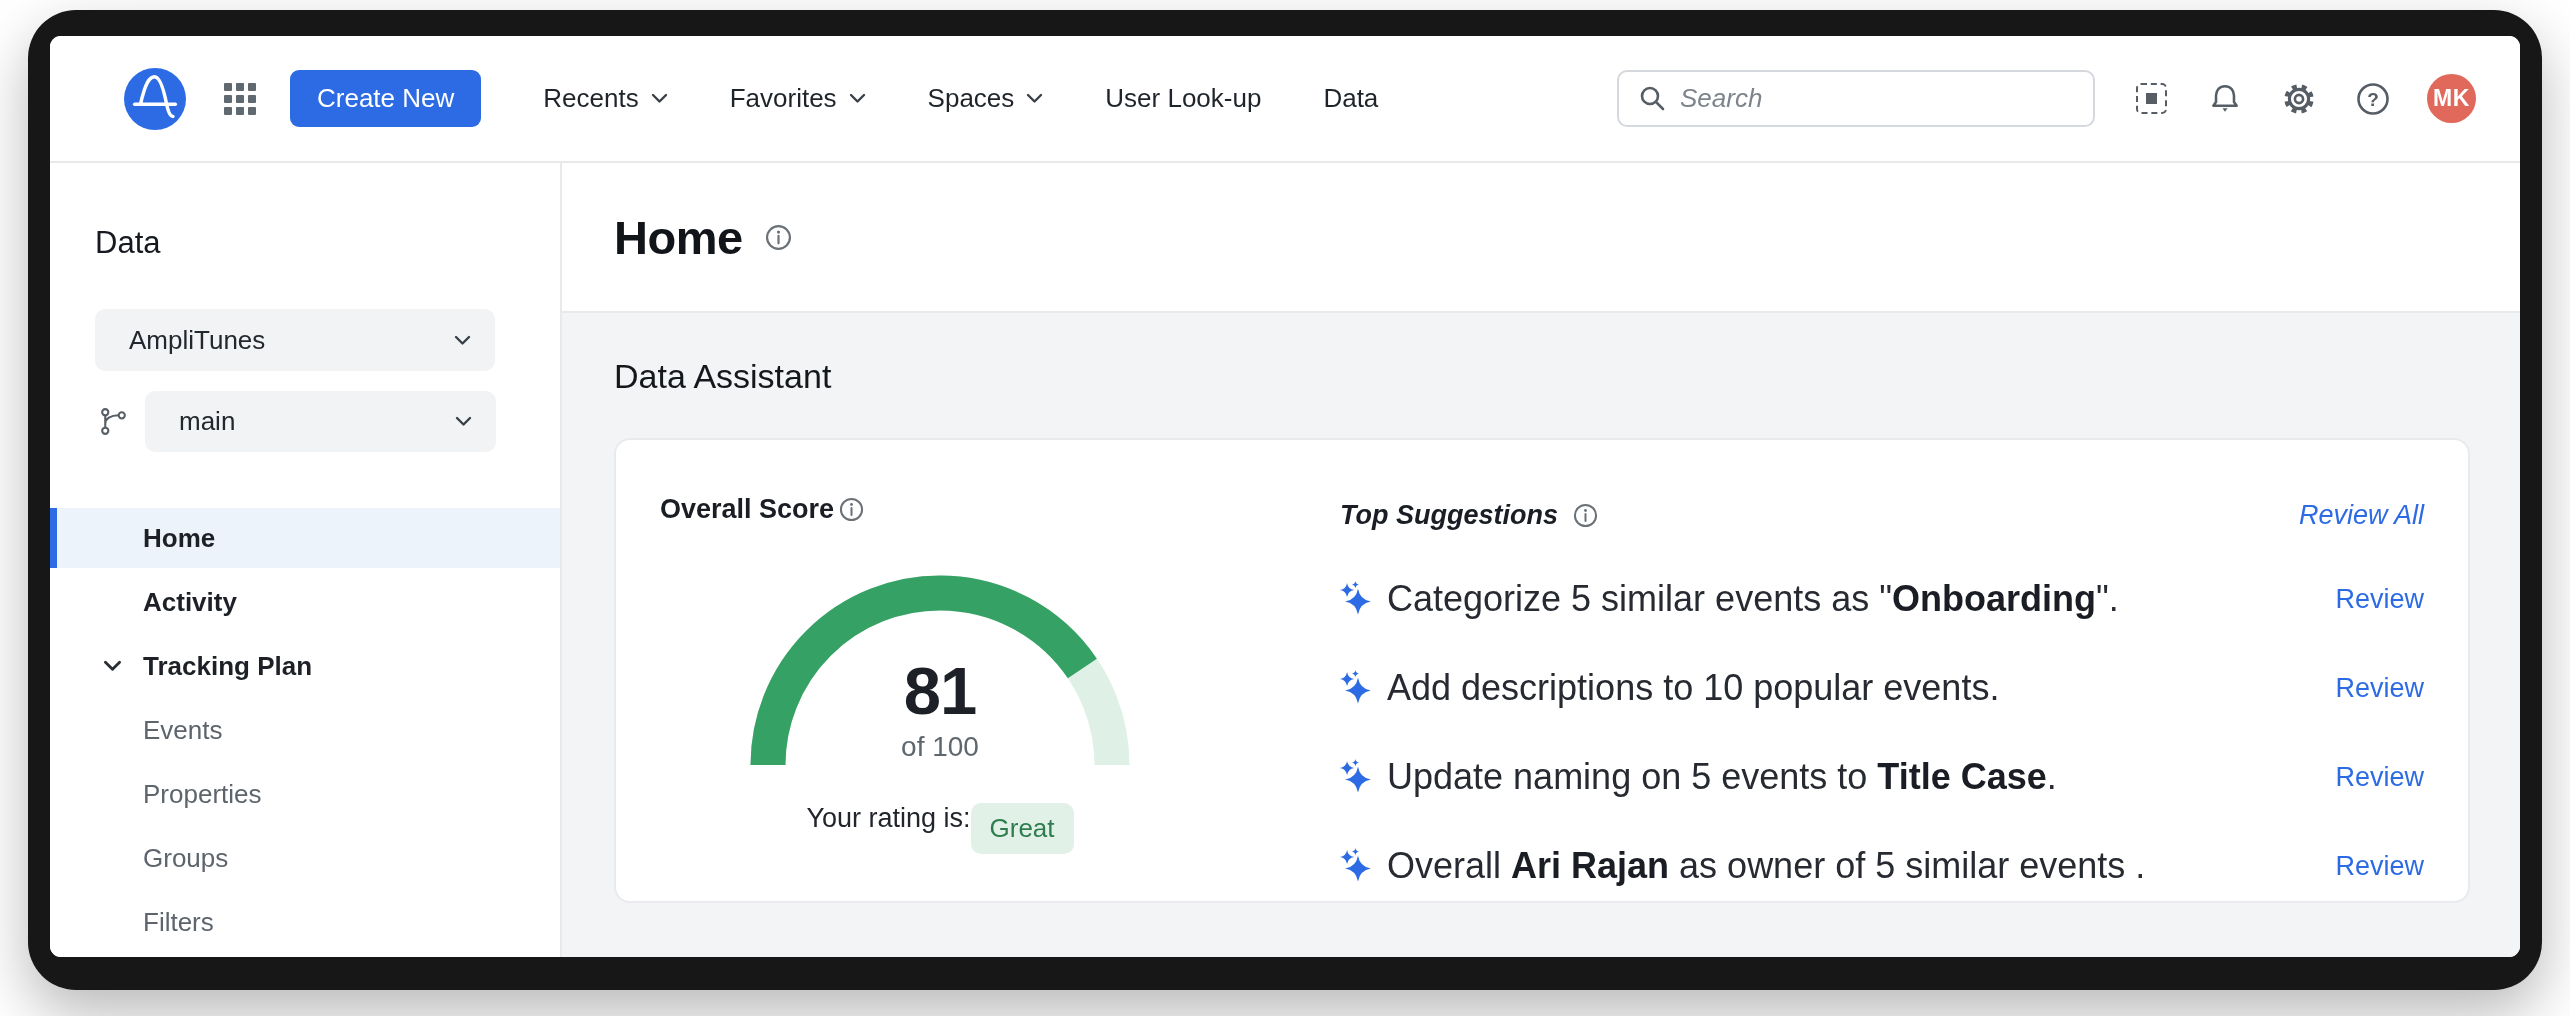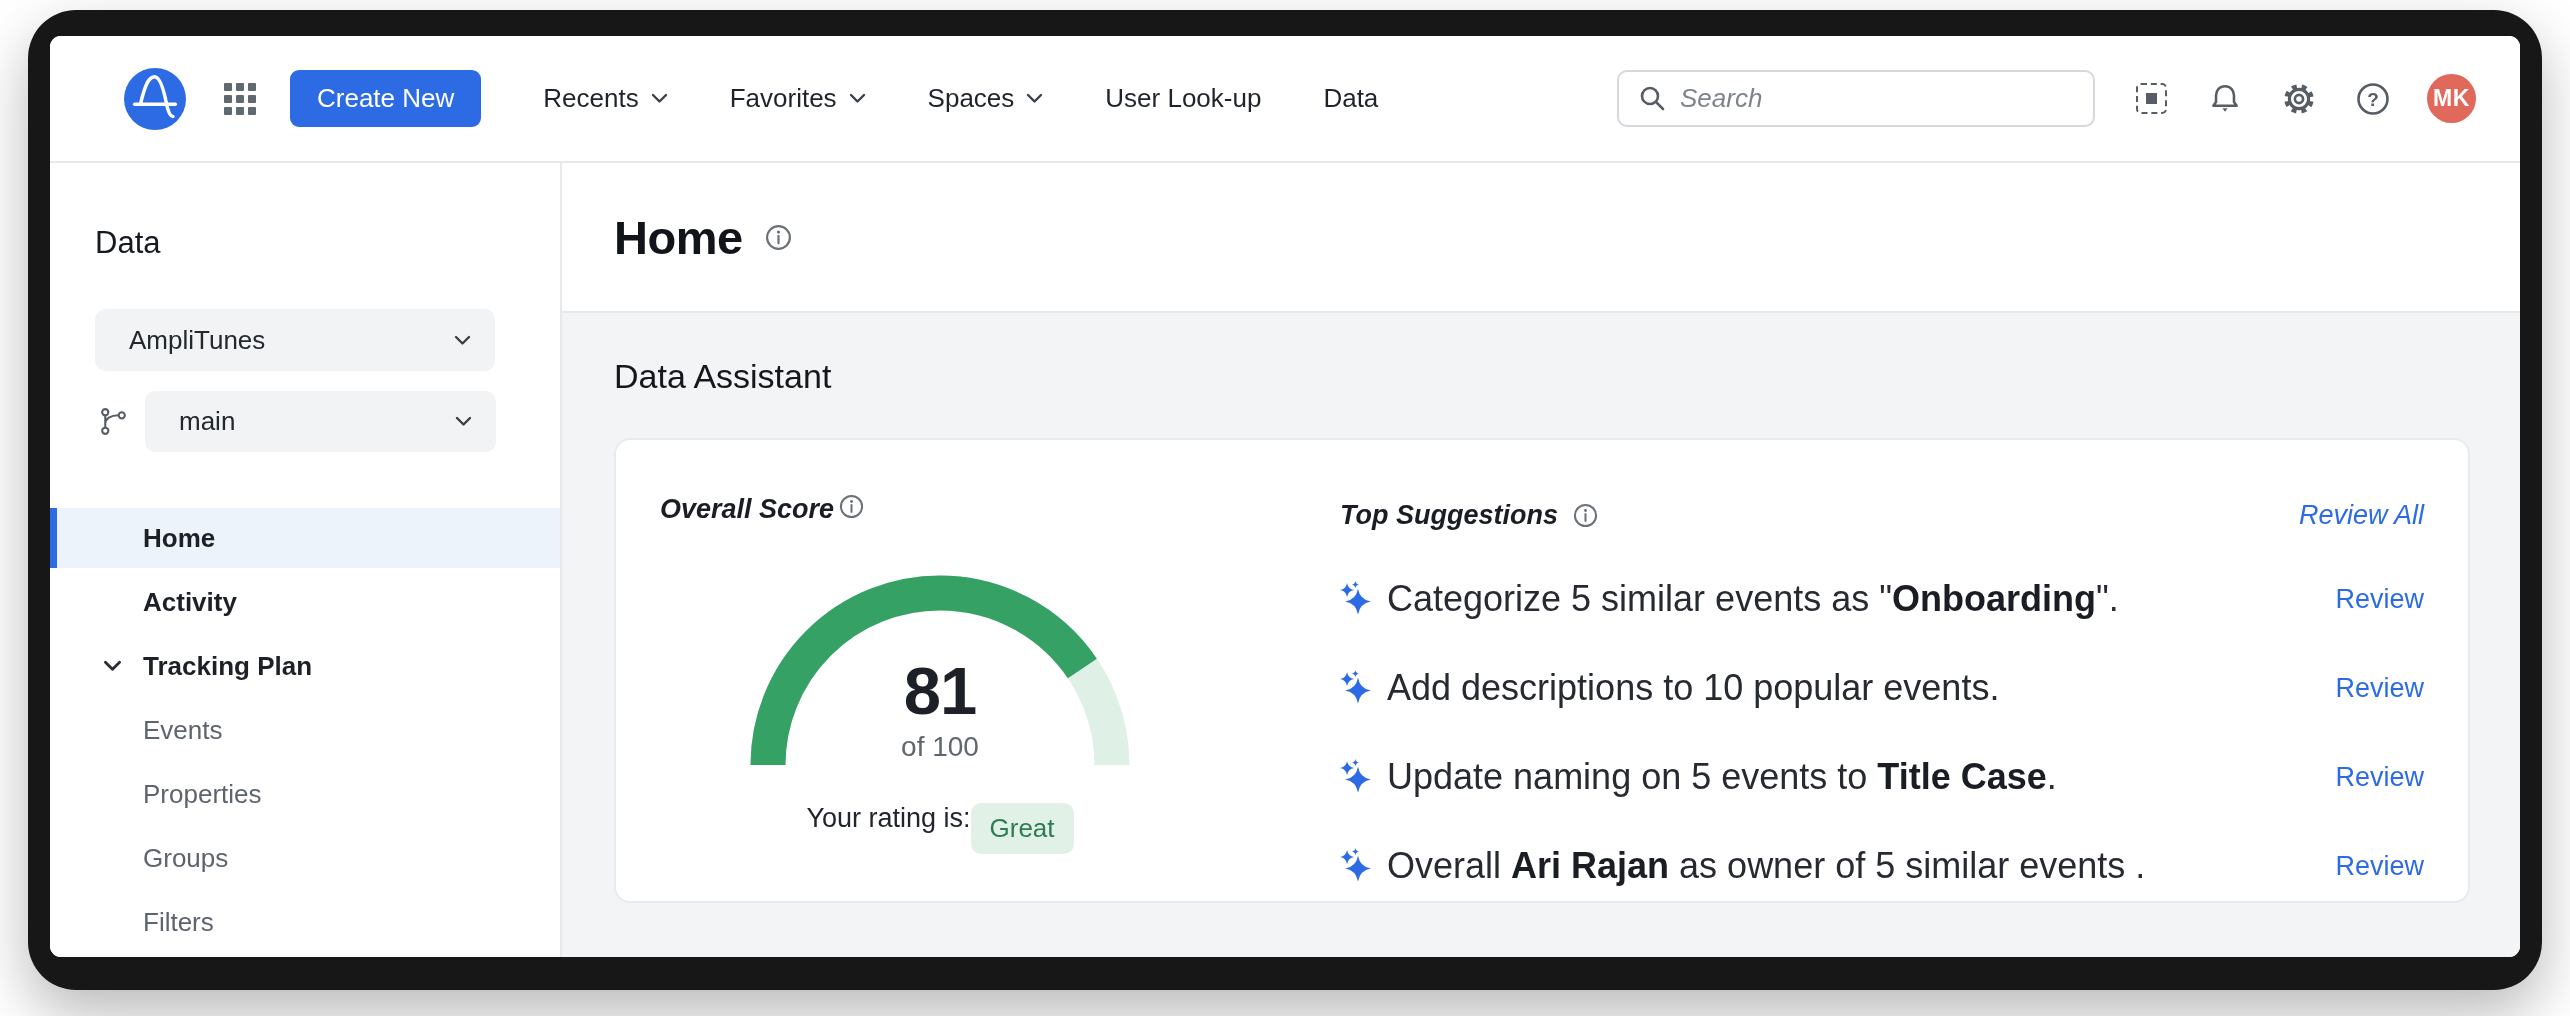--- a/index.html
+++ b/index.html
@@ -103,21 +103,21 @@
   .page-title{ font-size:47px; font-weight:700; color:#111418; letter-spacing:-.5px; }
   .section{ padding:44px 50px 0 52px; }
   .section-title{ font-size:34px; font-weight:400; color:#14171c; }
   .card{
     margin-top:42px; height:465px; background:#fff; border:2px solid #e8eaed; border-radius:16px;
     display:flex; padding:54px 44px 0 44px;
   }
 
   
   .score-col{ width:560px; flex:0 0 560px; display:flex; flex-direction:column; align-items:center; }
-  .card-label-row{ align-self:flex-start; display:flex; align-items:flex-start; gap:5px;font-style:italic; }
+  .card-label-row{ align-self:flex-start; display:flex; align-items:center; gap:5px; }
   .card-label{ font-size:27px; font-weight:700; color:#1a1e24; }
   .gauge-wrap{ position:relative; width:420px; height:230px; margin-top:28px; }
   .gauge-wrap svg{ position:absolute; inset:0; }
   .gauge-score{
     position:absolute; left:0; right:0; top:104px; text-align:center;
     font-size:67px; font-weight:700; color:#1d2127; line-height:1; letter-spacing:-1px;
   }
   .gauge-of{ position:absolute; left:0; right:0; top:178px; text-align:center; font-size:28px; color:#5f676e; }
   .rating-row{ margin-top:20px; display:flex; align-items:flex-start; font-size:27px; color:#22262c; }
   .badge{

